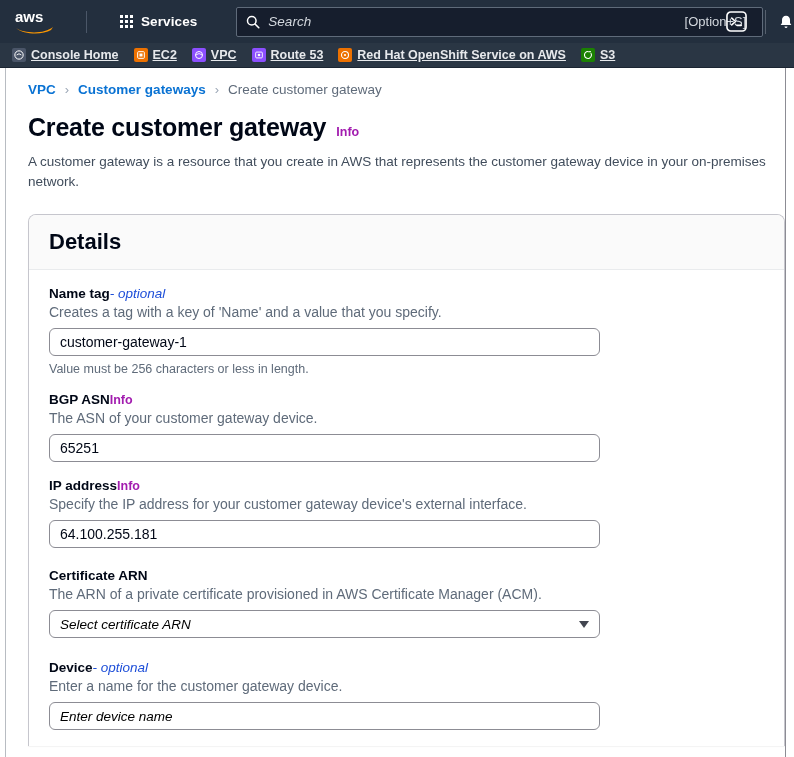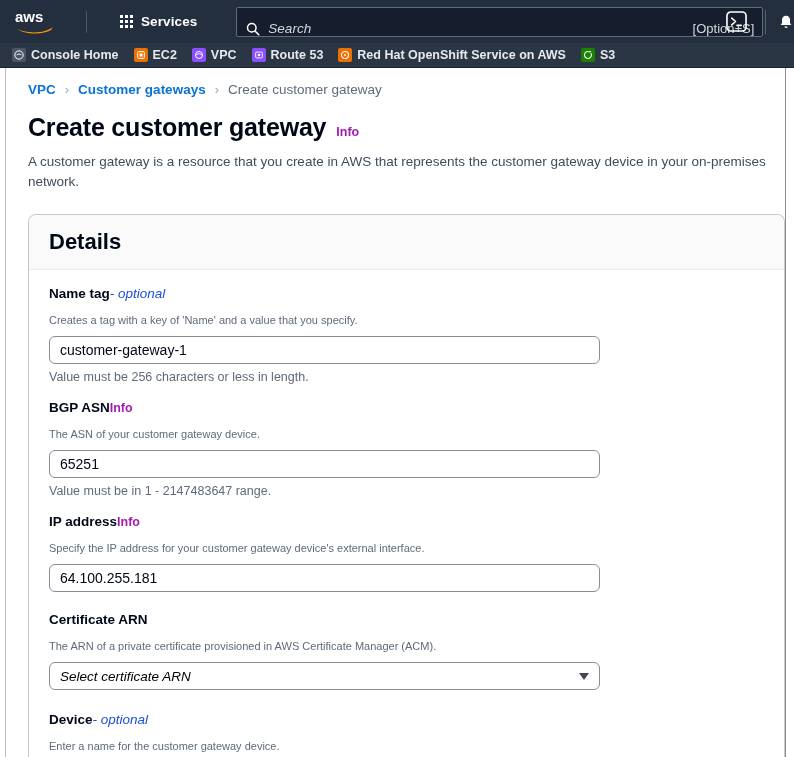--- a/index.html
+++ b/index.html
@@ -71,22 +71,22 @@
   }
   .searchbar {
     flex: 0 0 auto;
     width: 527px;
     height: 30px;
     margin-left: 6px;
     background: #161e2d;
     border: 1px solid #5f6b7a;
     border-radius: 2px;
     display: flex;
-    align-items: flex-end;
-    padding: 0 8px 0 9px;
+    align-items: center;
+    padding: 0 16px 0 9px;
     box-sizing: border-box;
     cursor: text;
   }
   .search-icon { flex: 0 0 auto; margin-right: 8px; display:block; }
   .search-placeholder {
     flex: 1 1 auto;
     color: #d3d8de;
     font-size: 13.5px;
     font-style: italic;
   }
@@ -148,20 +148,21 @@
     align-items: center;
     justify-content: center;
     flex: 0 0 auto;
     font-size: 8px;
     color: #fff;
   }
   .fav-label {
     color: #e7e9ec;
     font-size: 12.5px;
     font-weight: bold;
+    text-decoration: underline;
   }
 
   
   .page {
     background: #ffffff;
     height: 689px;
     position: relative;
   }
   .breadcrumb {
     display: flex;
@@ -242,23 +243,23 @@
     color: #000716;
     display: flex;
     align-items: baseline;
   }
   .optional {
     font-weight: normal;
     font-style: italic;
     color: #1d4ed8;
   }
   .field-desc {
-    font-size: 11px;
+    font-size: 14px;
     color: #5f6b7a;
-    margin-top: 11px;
+    margin-top: 3px;
     line-height: 17px;
   }
   .input-box {
     margin-top: 7px;
     width: 551px;
     height: 28px;
     border: 1px solid #8c8c94;
     border-radius: 6px;
     background: #ffffff;
     box-sizing: border-box;
@@ -467,21 +468,20 @@
 
       <div class="field">
         <div class="field-label">
           <span>BGP ASN</span>
           <span class="info-link">Info</span>
         </div>
         <div class="field-desc">The ASN of your customer gateway device.</div>
         <div class="input-box">
           <span>65251</span>
         </div>
-        <div class="constraint">Value must be in 1 - 2147483647 range.</div>
       </div>
 
       <div class="field">
         <div class="field-label">
           <span>IP address</span>
           <span class="info-link">Info</span>
         </div>
         <div class="field-desc">Specify the IP address for your customer gateway device's external interface.</div>
         <div class="input-box">
           <span>64.100.255.181</span>

